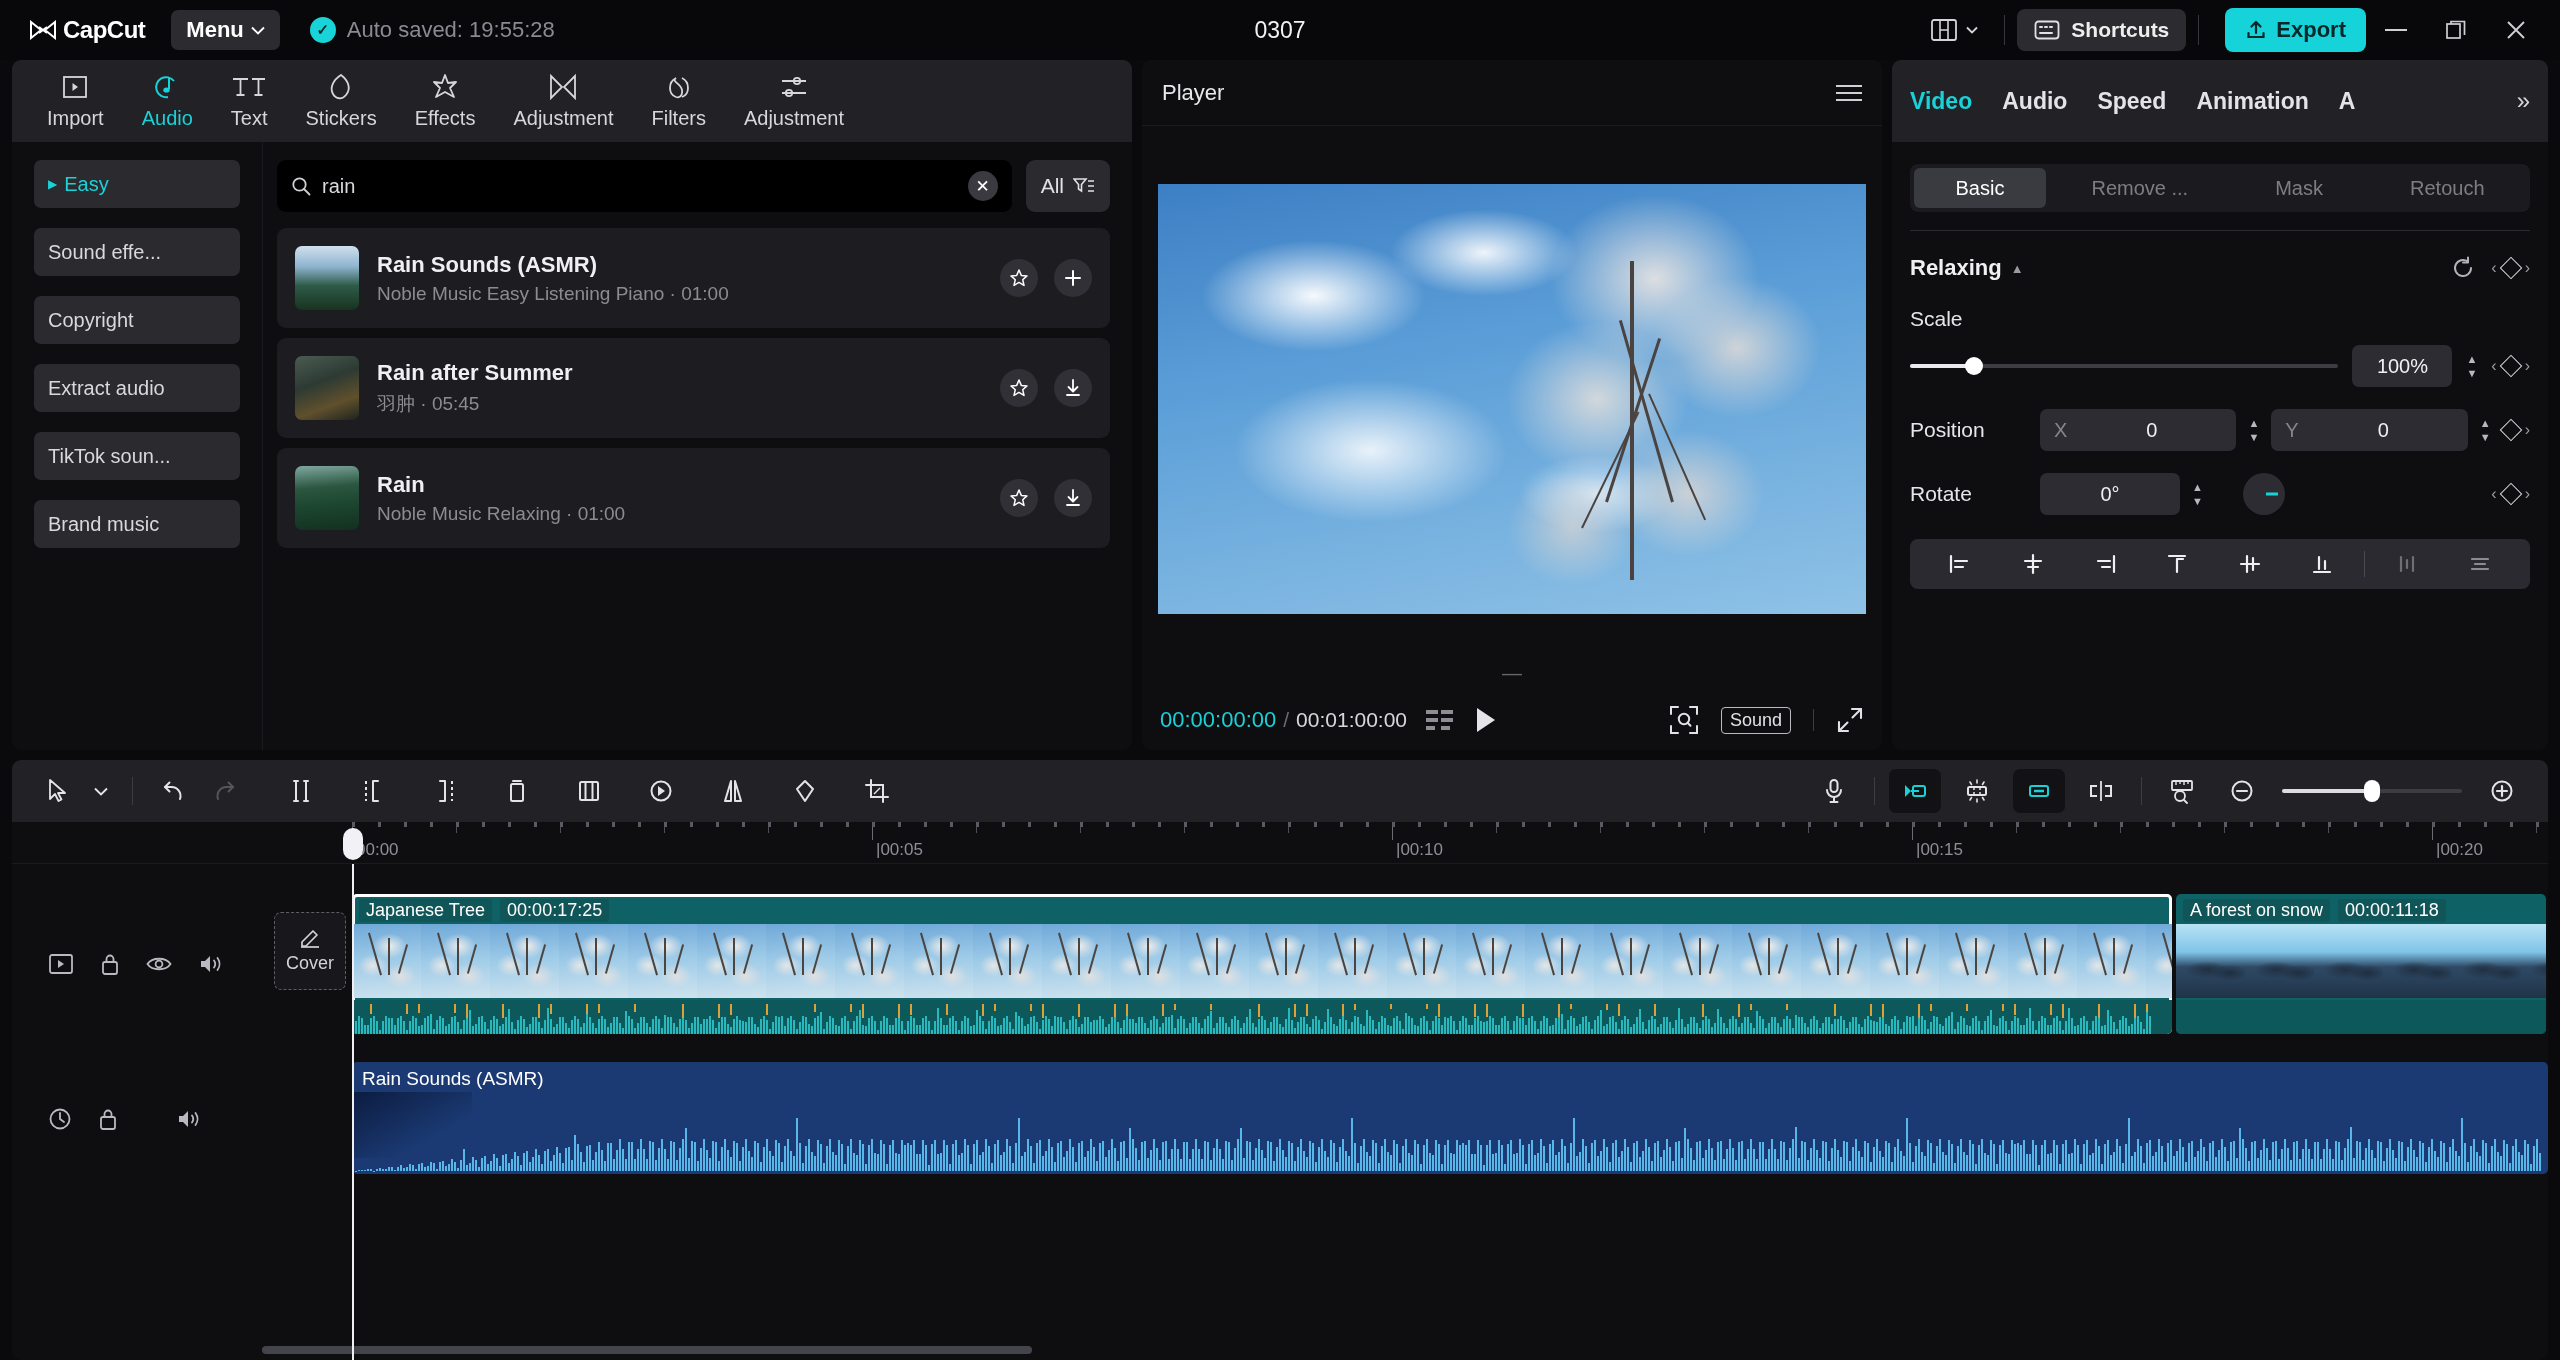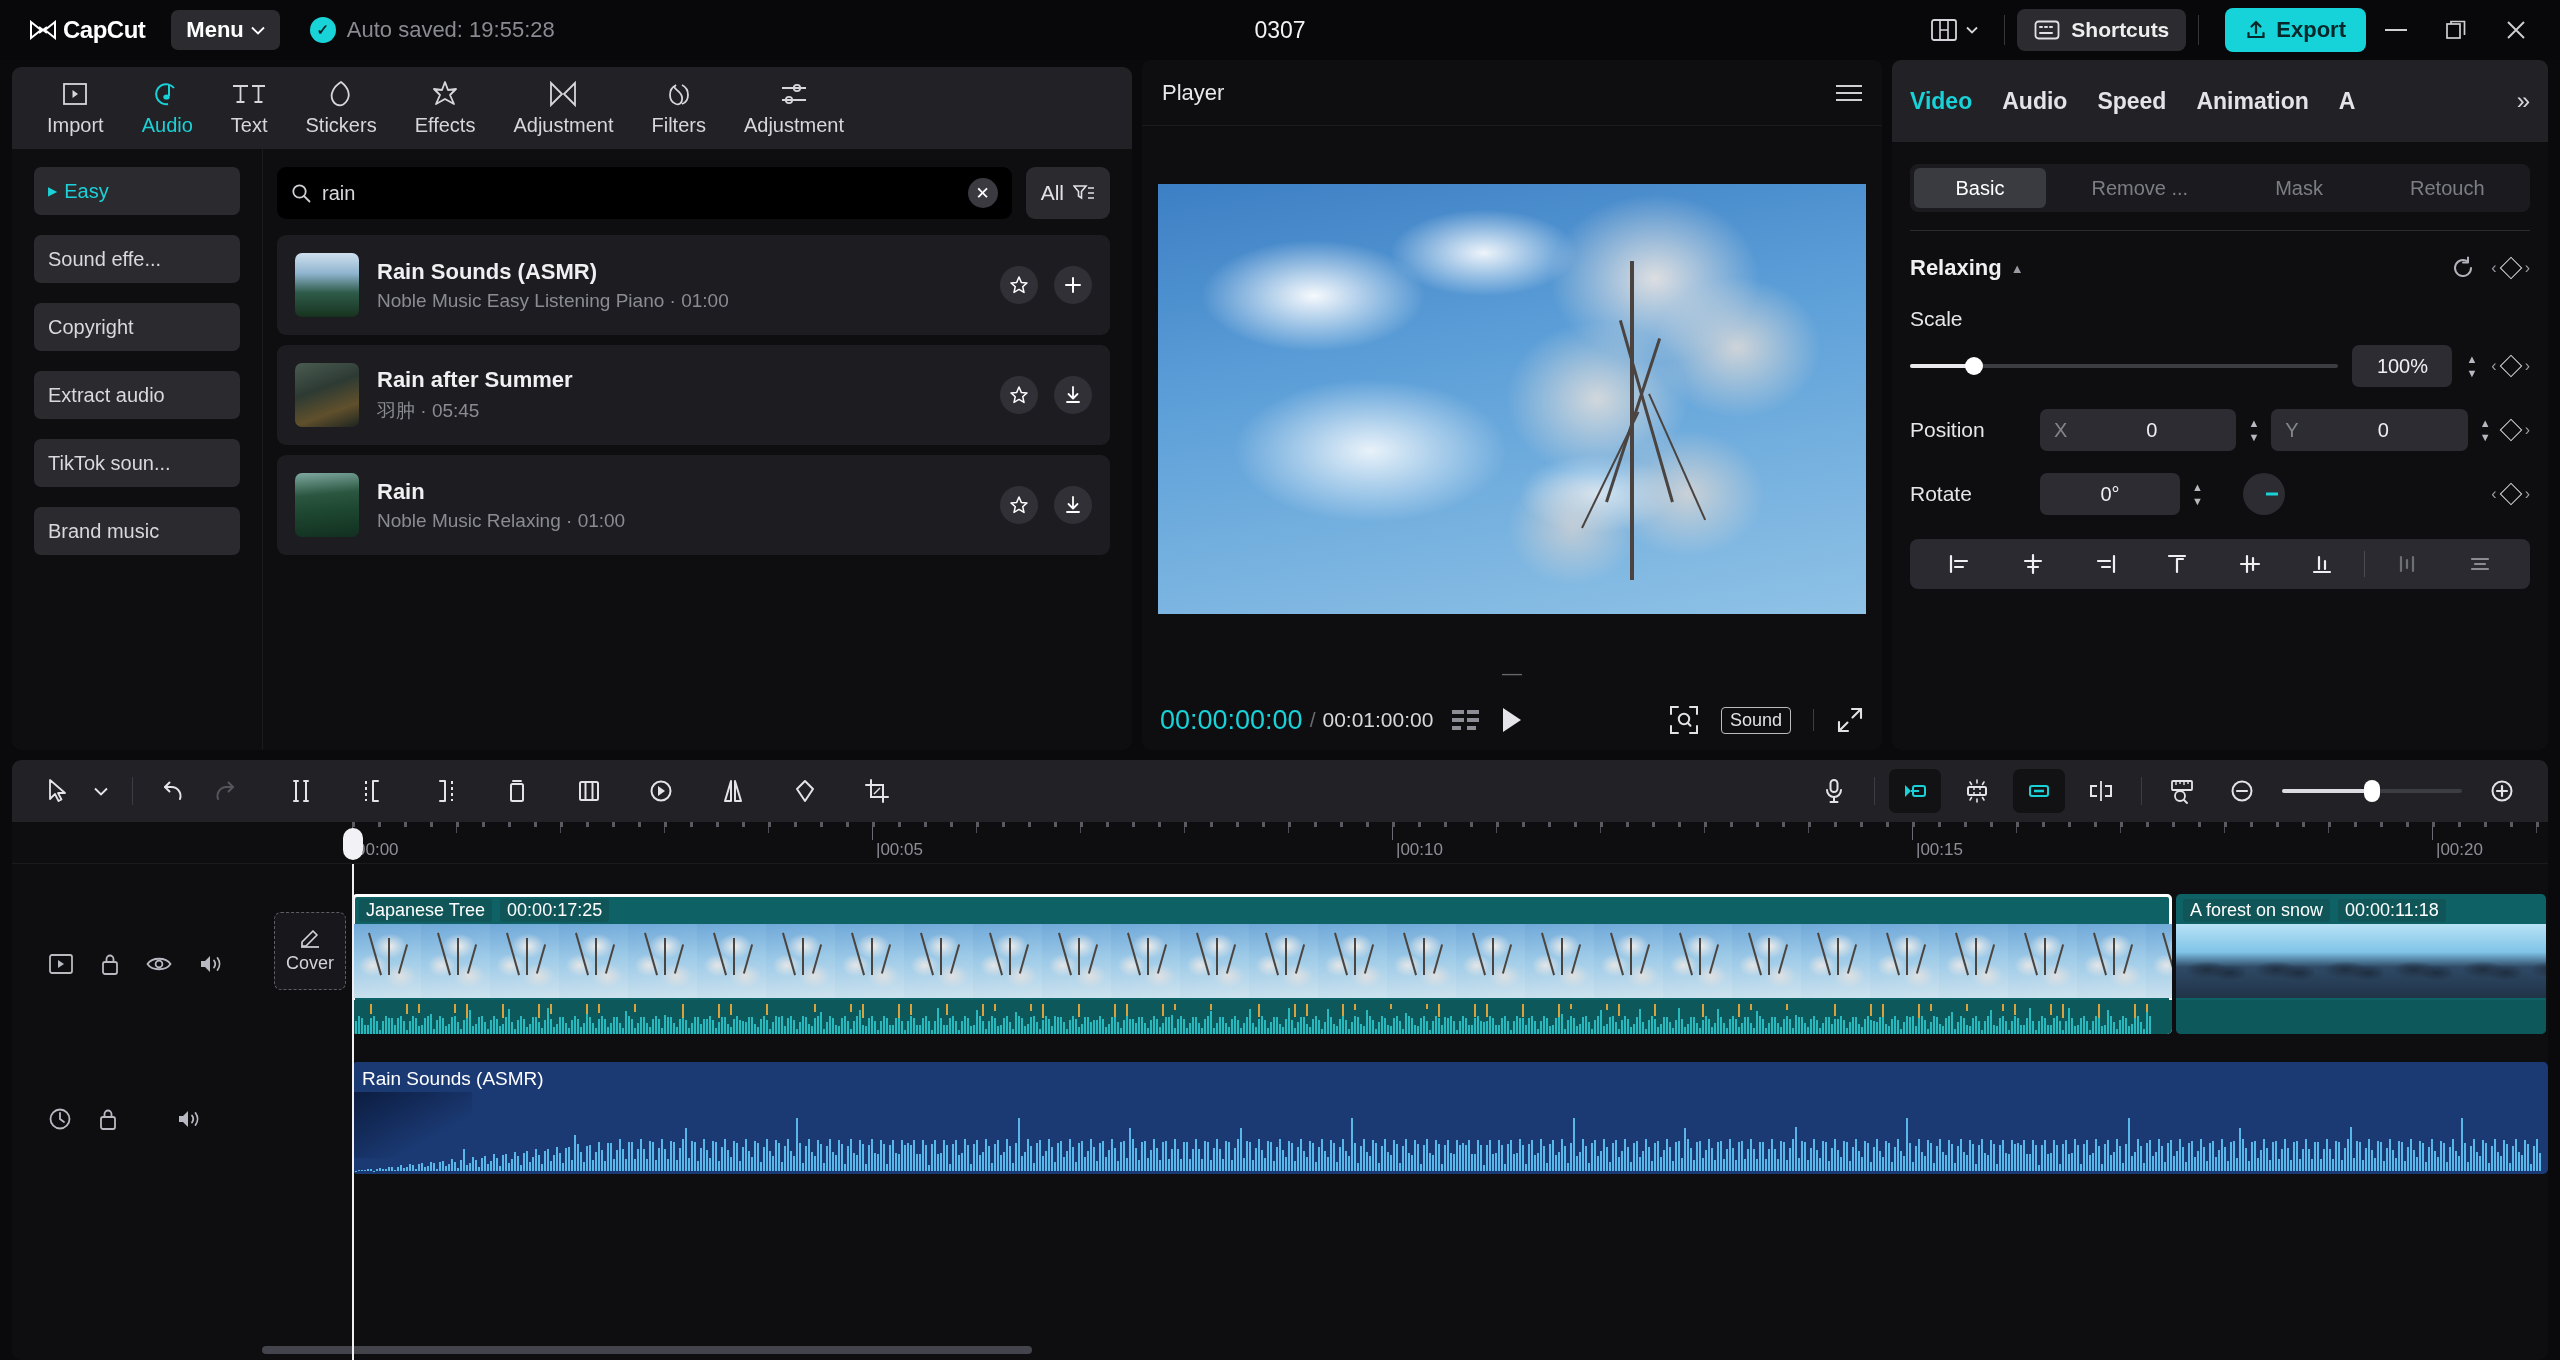--- a/index.html
+++ b/index.html
@@ -47,21 +47,21 @@
     display:flex;align-items:center;gap:9px;background:#15d3d9;border-radius:8px;
     height:44px;padding:0 20px;font-size:22px;font-weight:700;color:#05282b;cursor:pointer;
     margin-left:14px;
   }
   .wbtn { width:60px;height:60px;display:flex;align-items:center;justify-content:center;cursor:pointer;color:#cfcfd4; }
 
   
   .main { flex:1 1 auto; display:flex; gap:10px; padding: 0 12px 0 12px; min-height:0; }
 
   
-  .left-panel { width: 1120px; flex:0 0 1120px; background:#0e0e11; border-radius:9px; display:flex; flex-direction:column; overflow:hidden;margin-top:7px; }
+  .left-panel { width: 1120px; flex:0 0 1120px; background:#0e0e11; border-radius:9px; display:flex; flex-direction:column; overflow:hidden; }
   .nav-tabs { height:82px; background:#222226; display:flex; align-items:center; padding-left: 16px; gap:0; }
   .nav-tab { display:flex;flex-direction:column;align-items:center;gap:6px;padding:0 19px;cursor:pointer; color:#d6d6db; }
   .nav-tab.active { color:#19d2d8; }
   .nav-tab .lbl { font-size:20px; }
   .nav-ico { height:28px; display:flex;align-items:center;justify-content:center; }
 
   .left-body { flex:1 1 auto; display:flex; min-height:0; }
   .cat-col { width: 250px; flex:0 0 250px; background:#0e0e11; padding:18px 22px 0 22px; display:flex; flex-direction:column; gap:20px; }
   .cat-item {
     background:#2a2a2f; border-radius:7px; height:48px; display:flex; align-items:center;
@@ -110,21 +110,21 @@
     background:
       radial-gradient(ellipse 150px 120px at 52% 22%, rgba(232,228,226,.92), rgba(232,228,226,0) 70%),
       radial-gradient(ellipse 120px 100px at 72% 38%, rgba(225,220,216,.85), rgba(225,220,216,0) 70%),
       radial-gradient(ellipse 130px 110px at 38% 50%, rgba(228,224,220,.85), rgba(228,224,220,0) 70%),
       radial-gradient(ellipse 110px 90px at 60% 72%, rgba(222,216,212,.8), rgba(222,216,212,0) 70%),
       radial-gradient(ellipse 90px 80px at 32% 80%, rgba(220,214,210,.7), rgba(220,214,210,0) 72%);
   }
   .vf-branch { position:absolute; background:#4a4340; transform-origin: bottom center; }
   .player-gap { height:34px; display:flex; align-items:center; justify-content:center; color:#666; font-size:20px;}
   .player-ctrl { height:60px; display:flex; align-items:center; padding:0 18px; gap:0; }
-  .time-cur { font-size:27px; color:#18d2d8; font-family:"Liberation Sans", sans-serif; }
+  .time-cur { font-size:22px; color:#18d2d8; font-family:"Liberation Sans", sans-serif; }
   .time-sep { font-size:21px; color:#6b6b73; margin:0 7px; }
   .time-tot { font-size:21px; color:#d6d6db; }
   .pc-ico { margin-left:18px; cursor:pointer; display:flex; align-items:center;}
   .pc-right { margin-left:auto; display:flex; align-items:center; gap:22px; }
   .ratio-box { border:1.6px solid #b9b9c0; border-radius:4px; padding:2px 8px; font-size:18px; color:#e2e2e6; cursor:pointer;}
 
   
   .right-panel { flex:1 1 auto; background:#0e0e11; border-radius:9px; display:flex; flex-direction:column; overflow:hidden; min-width:0;}
   .prop-tabs { height:82px; background:#222226; display:flex; align-items:center; padding:0 18px; gap:30px; }
   .prop-tab { font-size:23px; font-weight:700; color:#e4e4e8; cursor:pointer; white-space:nowrap;}

